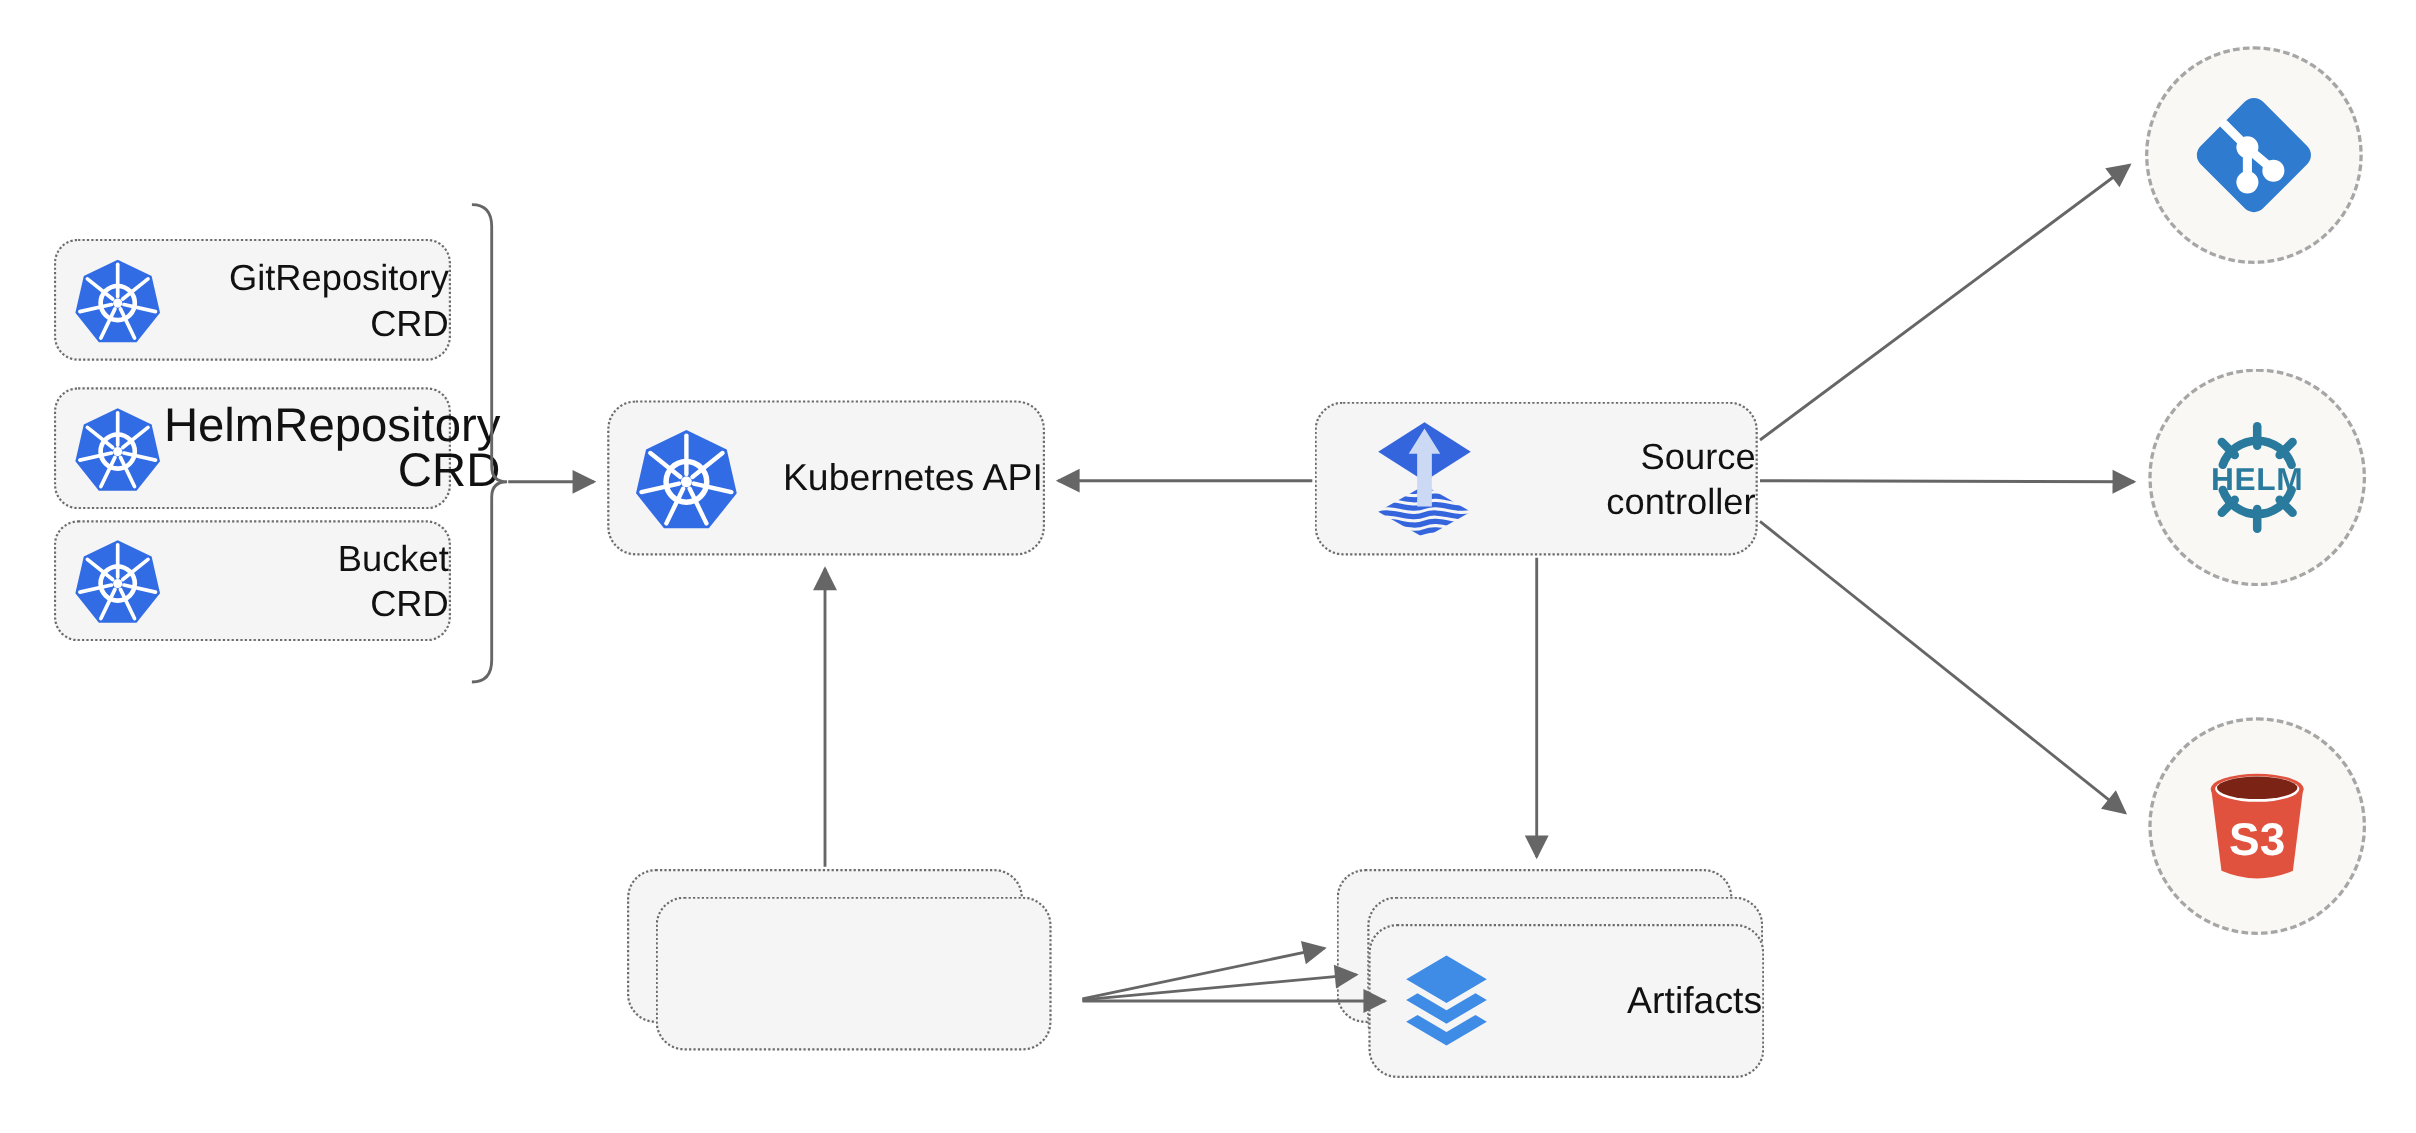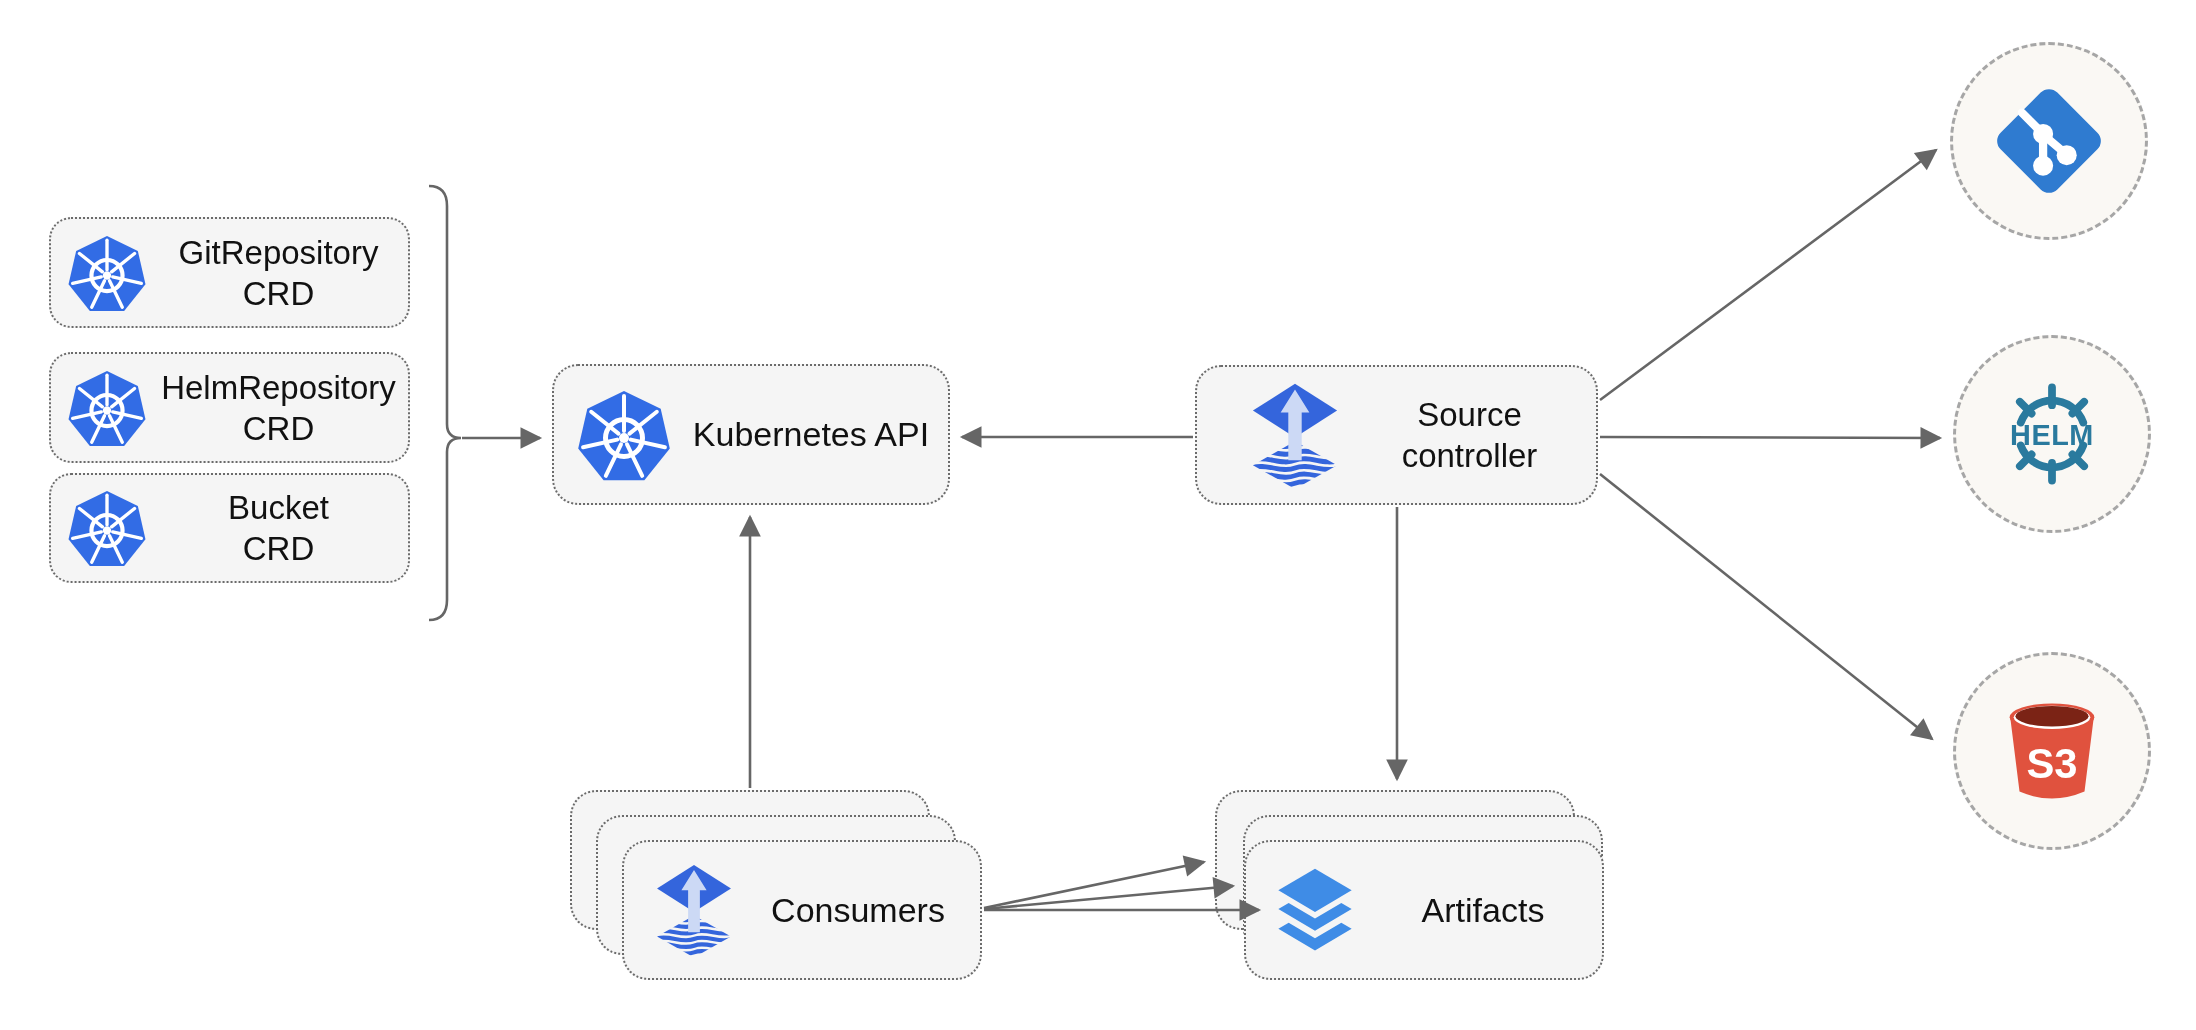--- a/index.html
+++ b/index.html
@@ -17,21 +17,21 @@
   .overlay{position:absolute;left:0;top:0;z-index:5;pointer-events:none;}
   .edge{stroke:var(--arrow);stroke-width:2.6;fill:none;}
   .brace{stroke:var(--arrow);stroke-width:2.6;fill:none;}
   .node{
     position:absolute;box-sizing:border-box;background:var(--node-fill);
     border:2.5px dotted var(--node-border);border-radius:26px;
     display:flex;align-items:center;z-index:2;
   }
   .node.stack{z-index:1;}
   .icon{flex:0 0 auto;display:block;}
-  .label{flex:1;text-align:center;font-size:34px;color:var(--text);}
+  .label{flex:1;text-align:right;font-size:34px;color:var(--text);}
   .label .ln{display:block;line-height:41px;}
   .endpoint{
     position:absolute;width:198px;height:198px;box-sizing:border-box;border-radius:50%;
     background:var(--circle-fill);border:3px dashed var(--circle-border);
     display:flex;align-items:center;justify-content:center;z-index:2;
   }
   .k8s-fill{fill:var(--kubernetes-blue);}
   .flux-fill{fill:var(--flux-blue);}
   .flux-wave{stroke:var(--flux-blue);stroke-width:5;fill:none;}
   .flux-arrow{fill:var(--flux-arrow-light);}
@@ -150,21 +150,21 @@
     <div class="label" style="font-size:33px">
       <span class="ln">GitRepository</span>
       <span class="ln">CRD</span>
     </div>
   </div>
 
   <div class="node" style="left:49px;top:352px;width:361px;height:111px;padding-left:14px;border-radius:22px">
     <svg class="icon" style="width:84px;height:84px">
         <use href="#sym-k8s"></use>
       </svg>
-    <div class="label" style="font-size:33px">
+    <div class="label" style="font-size:43px">
       <span class="ln">HelmRepository</span>
       <span class="ln">CRD</span>
     </div>
   </div>
 
   <div class="node" style="left:49px;top:473px;width:361px;height:110px;padding-left:14px;border-radius:22px">
     <svg class="icon" style="width:84px;height:84px">
         <use href="#sym-k8s"></use>
       </svg>
     <div class="label" style="font-size:33px">
@@ -185,26 +185,20 @@
 
   <div class="node" style="left:552px;top:364px;width:398px;height:141px;padding-left:20px">
     <svg class="icon" style="width:100px;height:100px">
         <use href="#sym-k8s"></use>
       </svg>
     <div class="label">Kubernetes API</div>
   </div>
 
   <div class="node stack" style="left:570px;top:790px;width:360px;height:140px"></div>
   <div class="node stack" style="left:596px;top:815px;width:360px;height:140px"></div>
-  <div class="node" style="left:622px;top:840px;width:360px;height:140px;padding-left:28px">
-    <svg class="icon" style="width:84px;height:114px">
-        <use href="#sym-flux"></use>
-      </svg>
-    <div class="label">Consumers</div>
-  </div>
 
   <div class="node stack" style="left:1215px;top:790px;width:360px;height:140px"></div>
   <div class="node stack" style="left:1243px;top:815px;width:360px;height:140px"></div>
   <div class="node" style="left:1244px;top:840px;width:360px;height:140px;padding-left:20px">
     <svg class="icon" style="width:98px;height:94px">
         <use href="#sym-layers"></use>
       </svg>
     <div class="label">Artifacts</div>
   </div>
 

